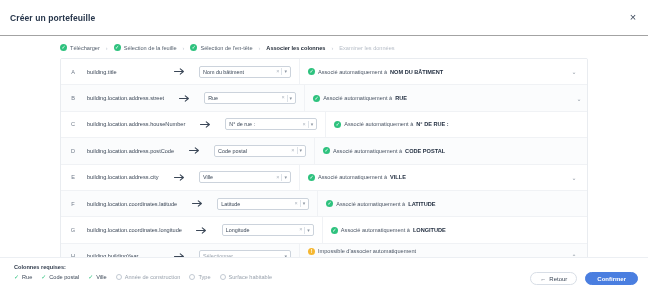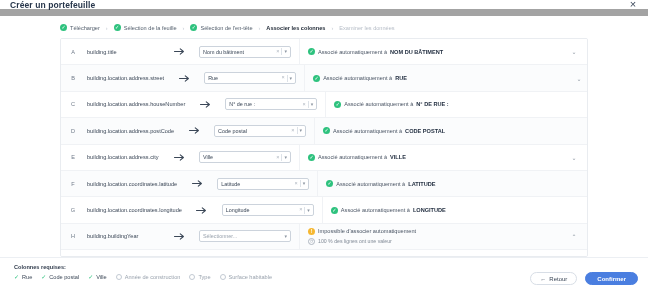--- a/index.html
+++ b/index.html
@@ -7,22 +7,22 @@
     width: 648px; height: 303px;
     background: #ffffff;
     font-family: "Liberation Sans", sans-serif;
     color: #2e3a4d;
     overflow: hidden;
   }
   .page { position: relative; width: 648px; height: 303px; background:#fff; }
 
   
   .header {
-    height: 16px; display:flex; align-items:center;
-    padding: 0 10px; border-bottom: 7px solid #a3a3a3;
+    height: 36px; display:flex; align-items:center;
+    padding: 0 10px; border-bottom: 1px solid #a3a3a3;
     position: relative;
   }
   .header-title { font-size: 8.5px; font-weight: 700; color:#27364b; letter-spacing:.1px; }
   .close-btn {
     position:absolute; right:8px; top:50%; transform:translateY(-50%);
     width:14px; height:14px; display:flex; align-items:center; justify-content:center;
     font-size:11px; color:#3d4a5c; line-height:1; cursor:pointer;
   }
 
   

